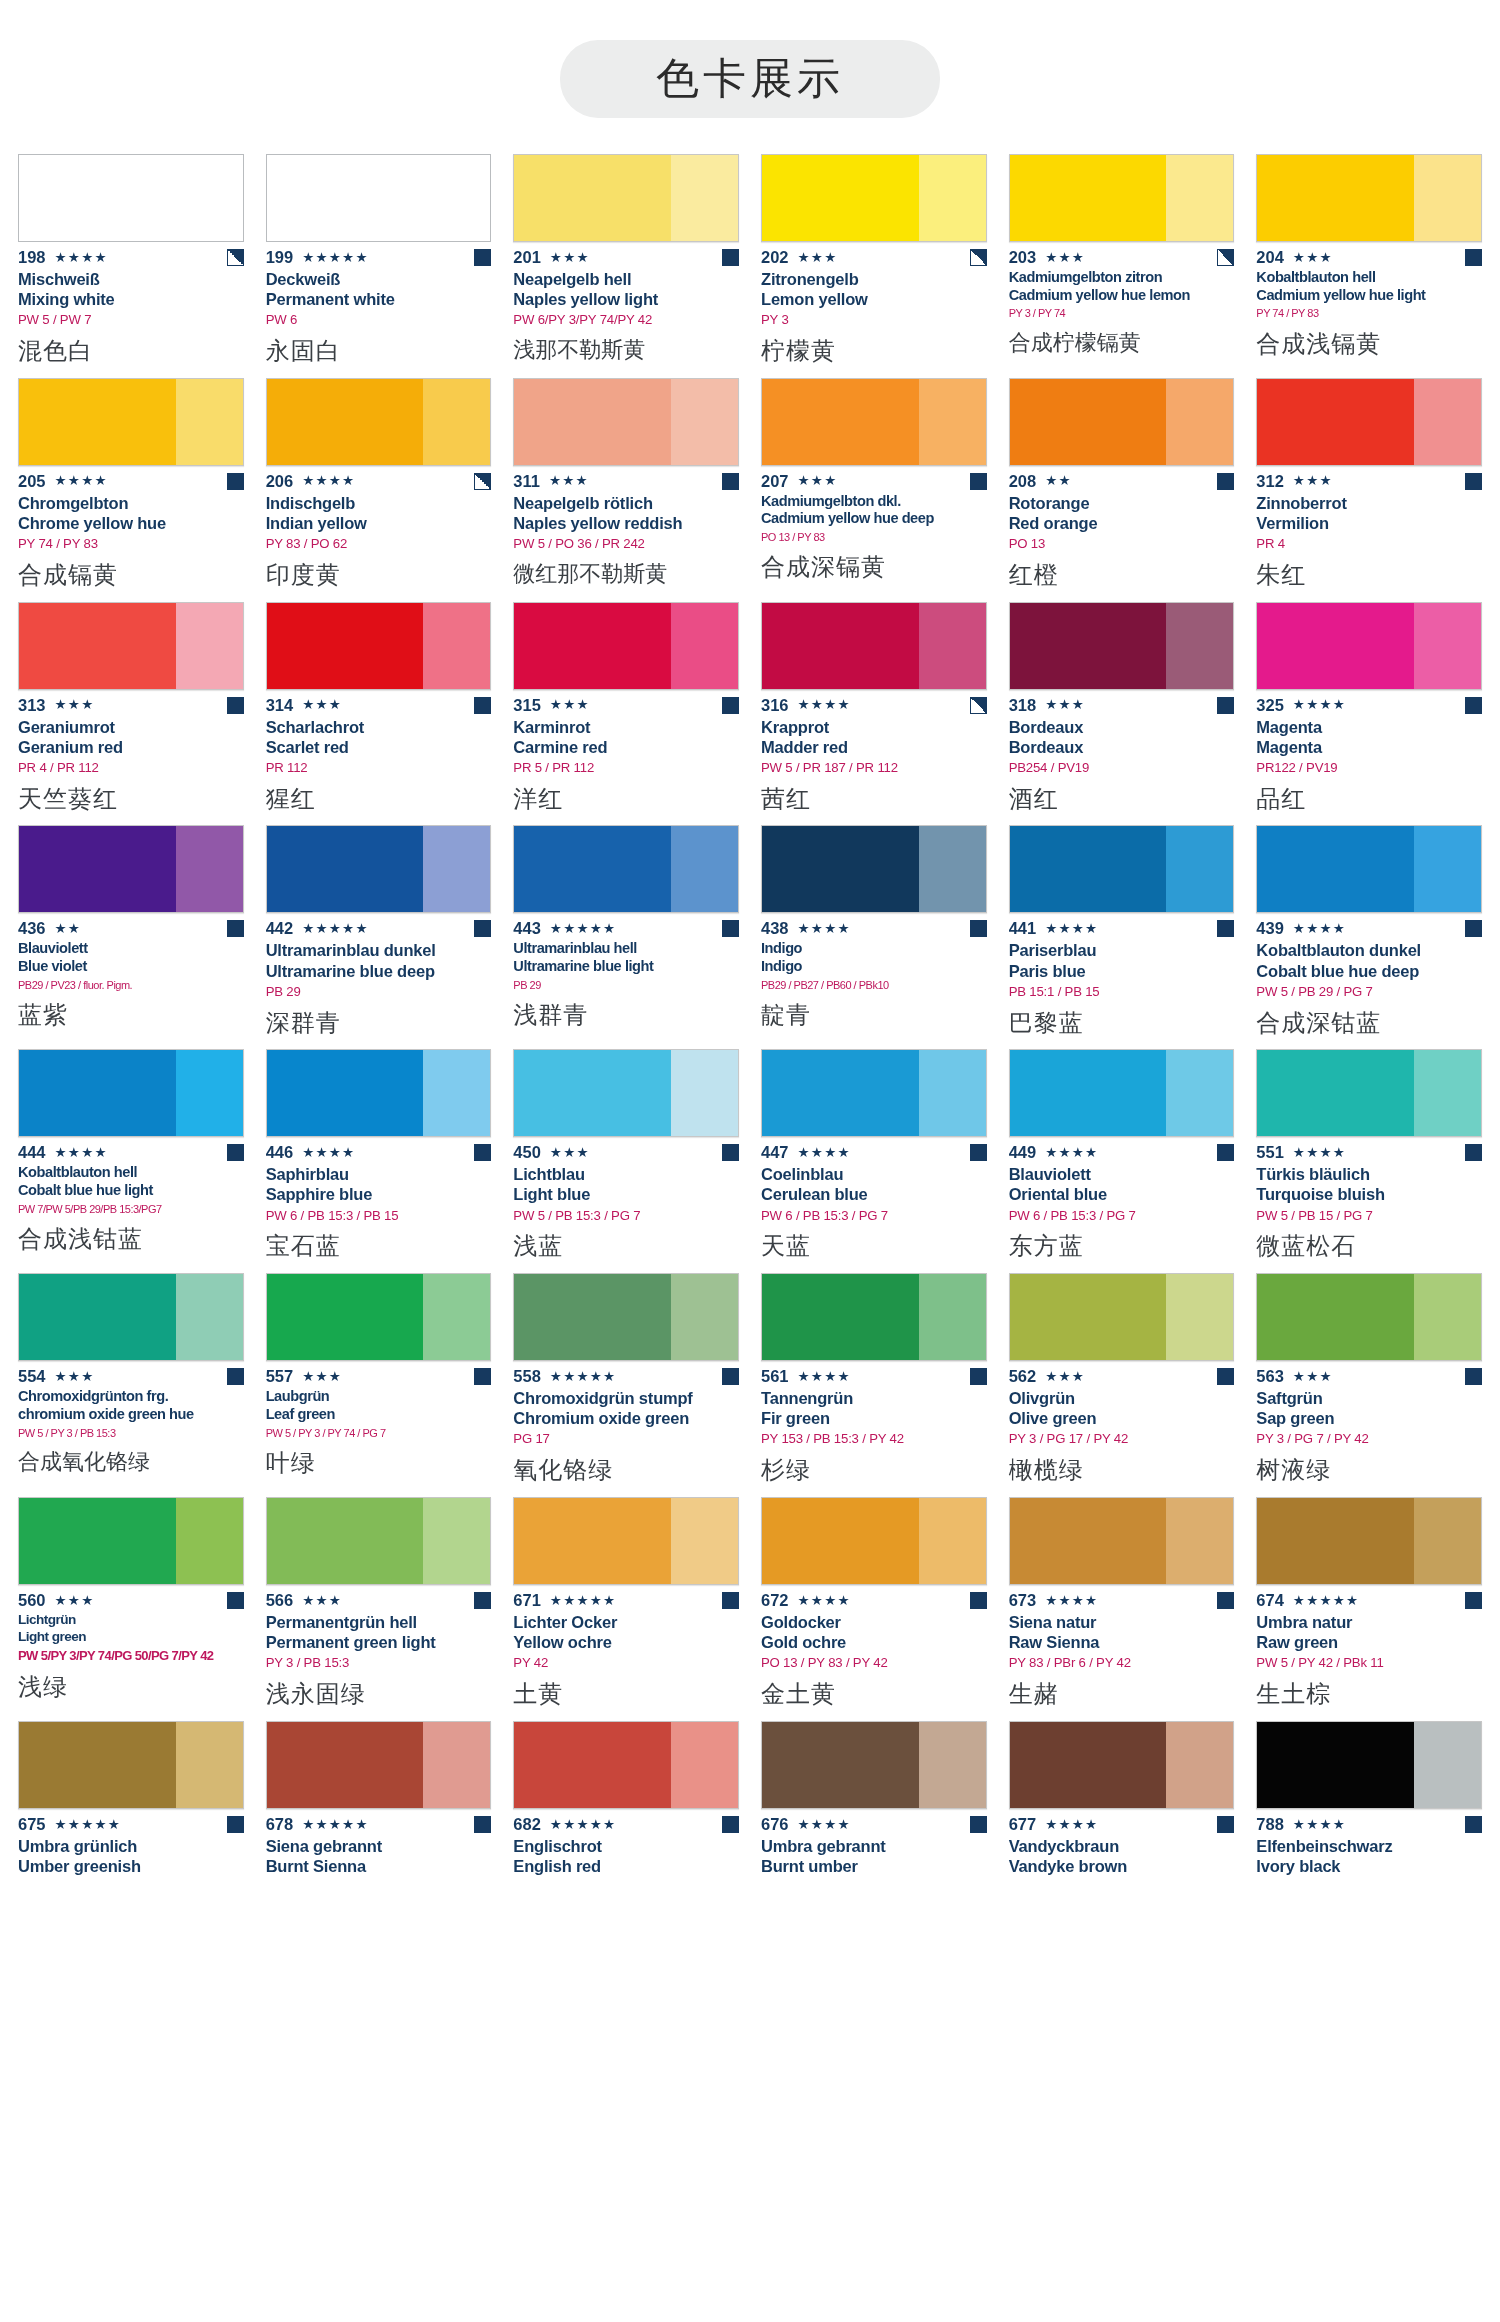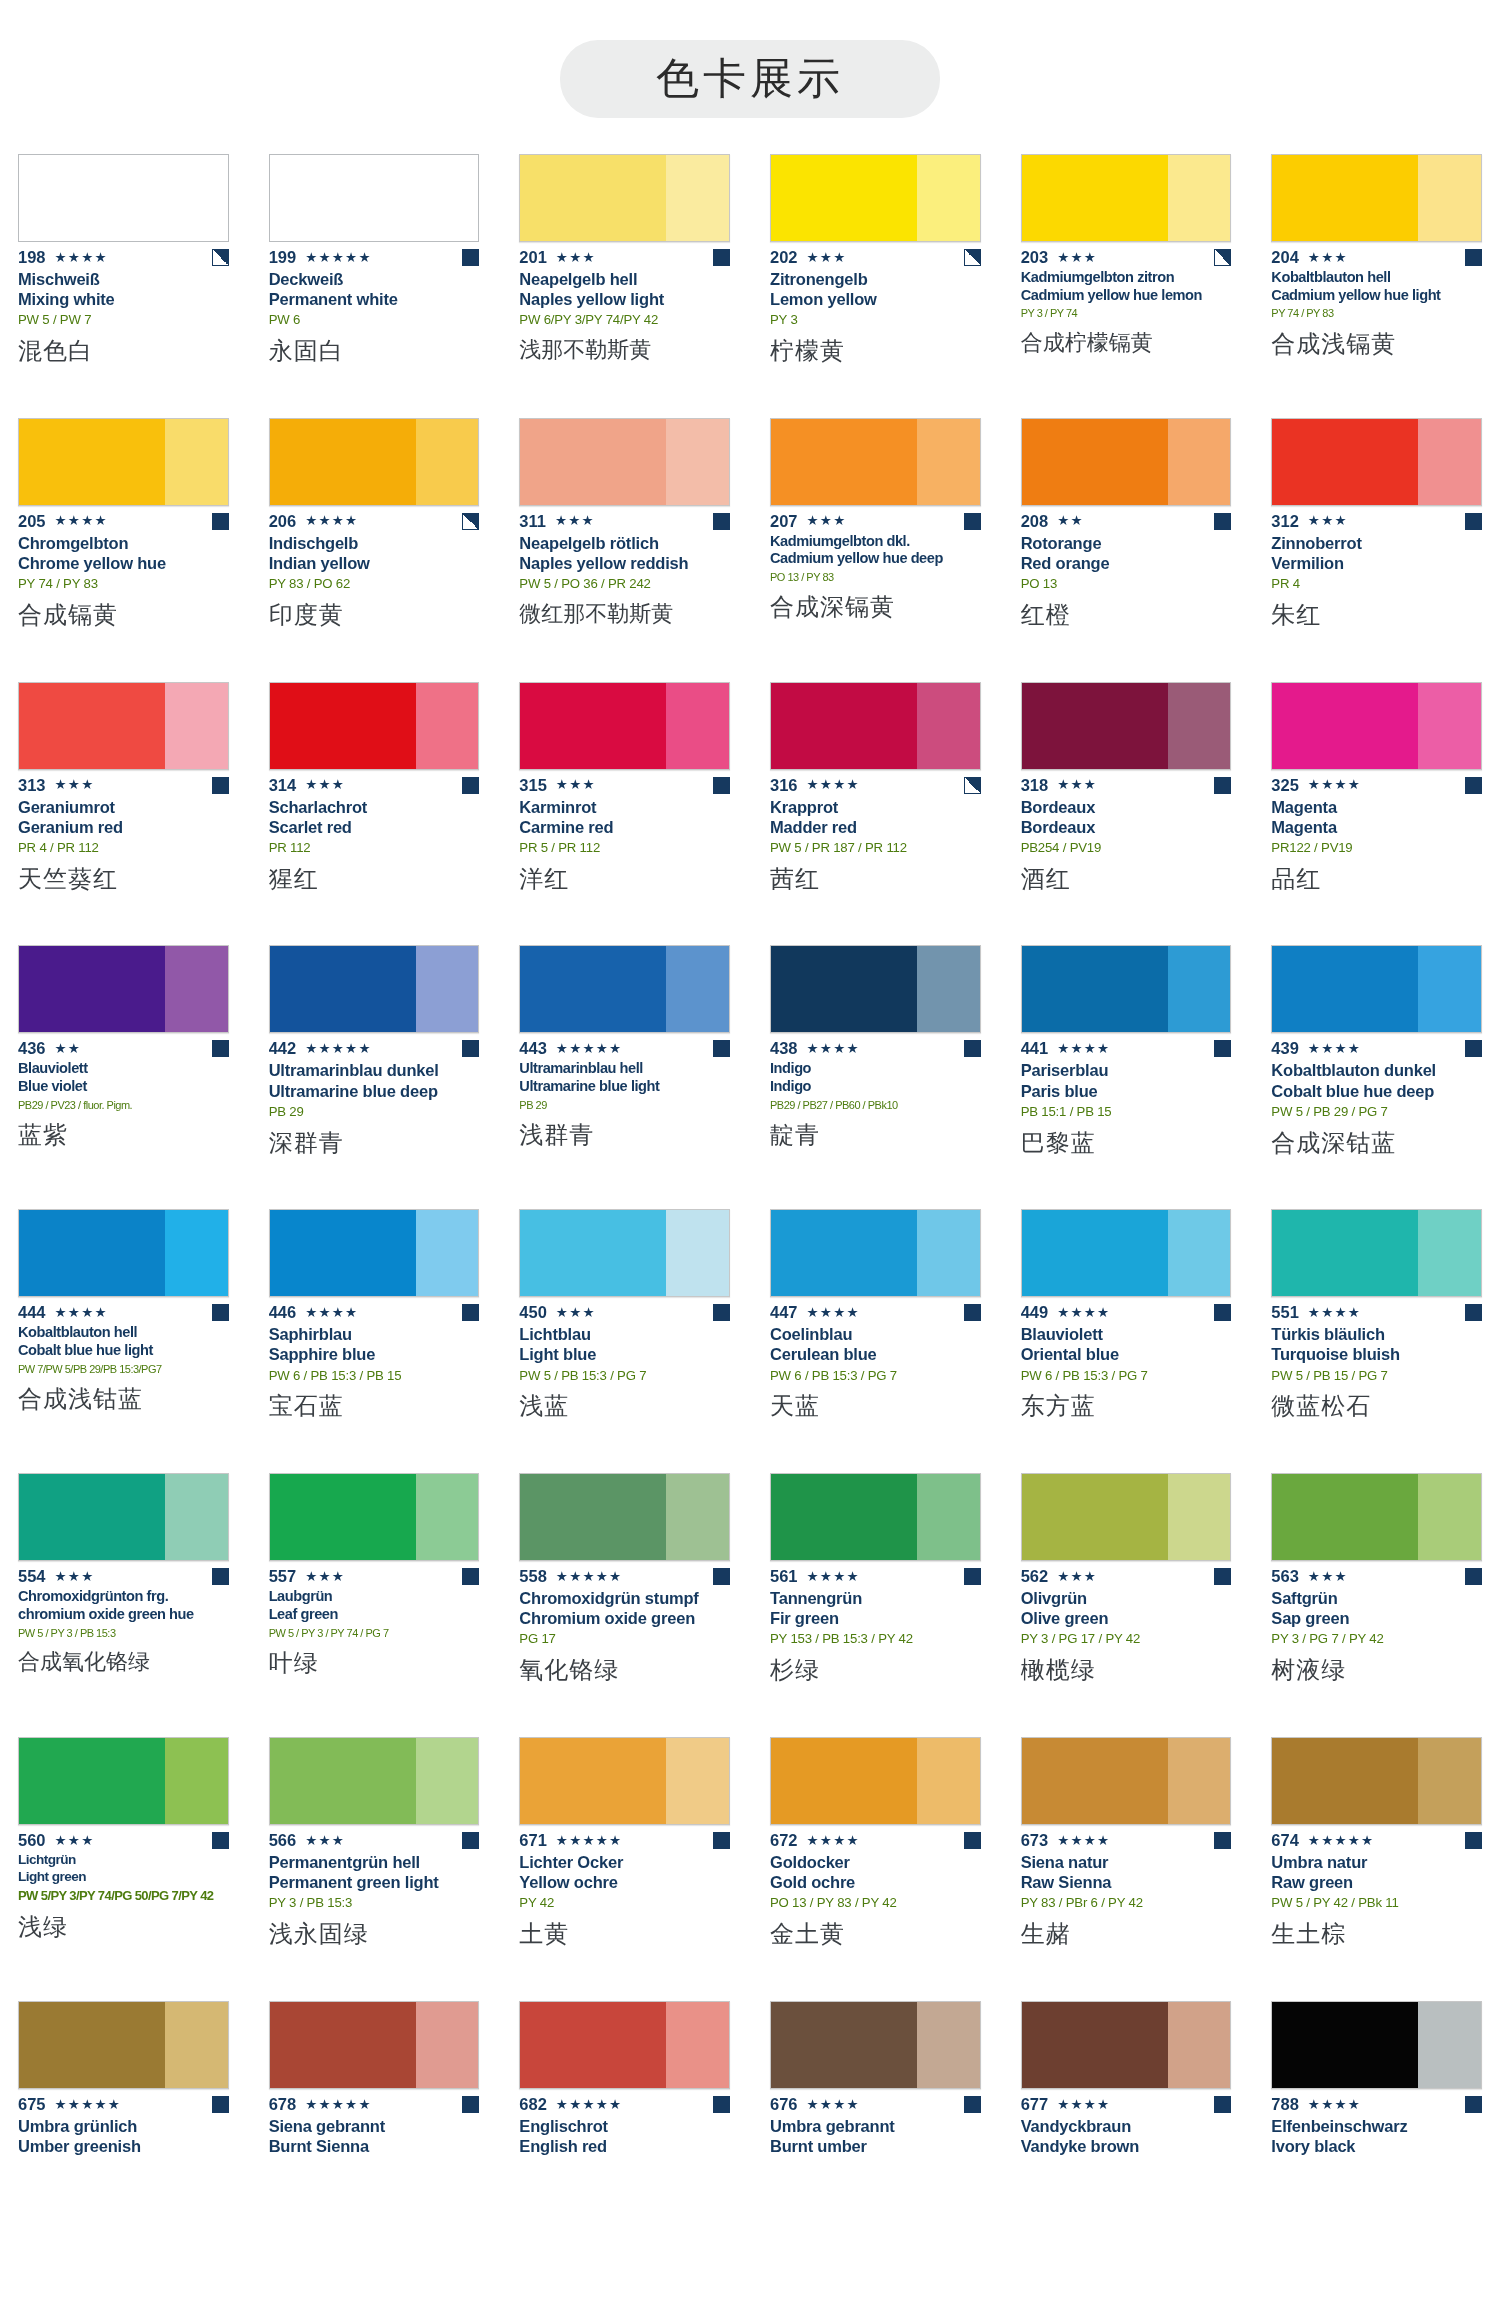--- a/index.html
+++ b/index.html
@@ -37,21 +37,20 @@
     font-family: "DejaVu Sans", "Liberation Sans", sans-serif;
   }
   
   .grid {
     margin: 36px 0 0 0;
     padding: 0 18px;
     display: grid;
     grid-template-columns: repeat(6, 1fr);
     column-gap: 22px;
     row-gap: 0px;
-    gap: 40px;
   }
   .cell {
     position: relative;
     padding-bottom: 12px;
   }
   .swatch {
     height: 88px;
     width: 100%;
     display: flex;
     border: 1px solid rgba(0,0,0,0.22);
@@ -104,21 +103,21 @@
     white-space: nowrap;
     letter-spacing: -0.2px;
   }
   .name-de { margin-top: 3px; }
   .cell.tight .name-de, .cell.tight .name-en { font-size: 14.6px; letter-spacing: -0.45px; }
   .cell.xtight .name-de, .cell.xtight .name-en { font-size: 13.6px; letter-spacing: -0.55px; }
 
   .pigment {
     margin-top: 3px;
     font-size: 13.2px;
-    color: #4d7c0f;
+    color: #be185d;
     line-height: 1.2;
     white-space: nowrap;
     letter-spacing: -0.2px;
     font-weight: 400;
   }
   .cell.tight .pigment { font-size: 11px; letter-spacing: -0.5px; }
   .cell.xtight .pigment { font-size: 13px; letter-spacing: -0.6px; font-weight: bold; }
 
   .name-cn {
     margin-top: 9px;

